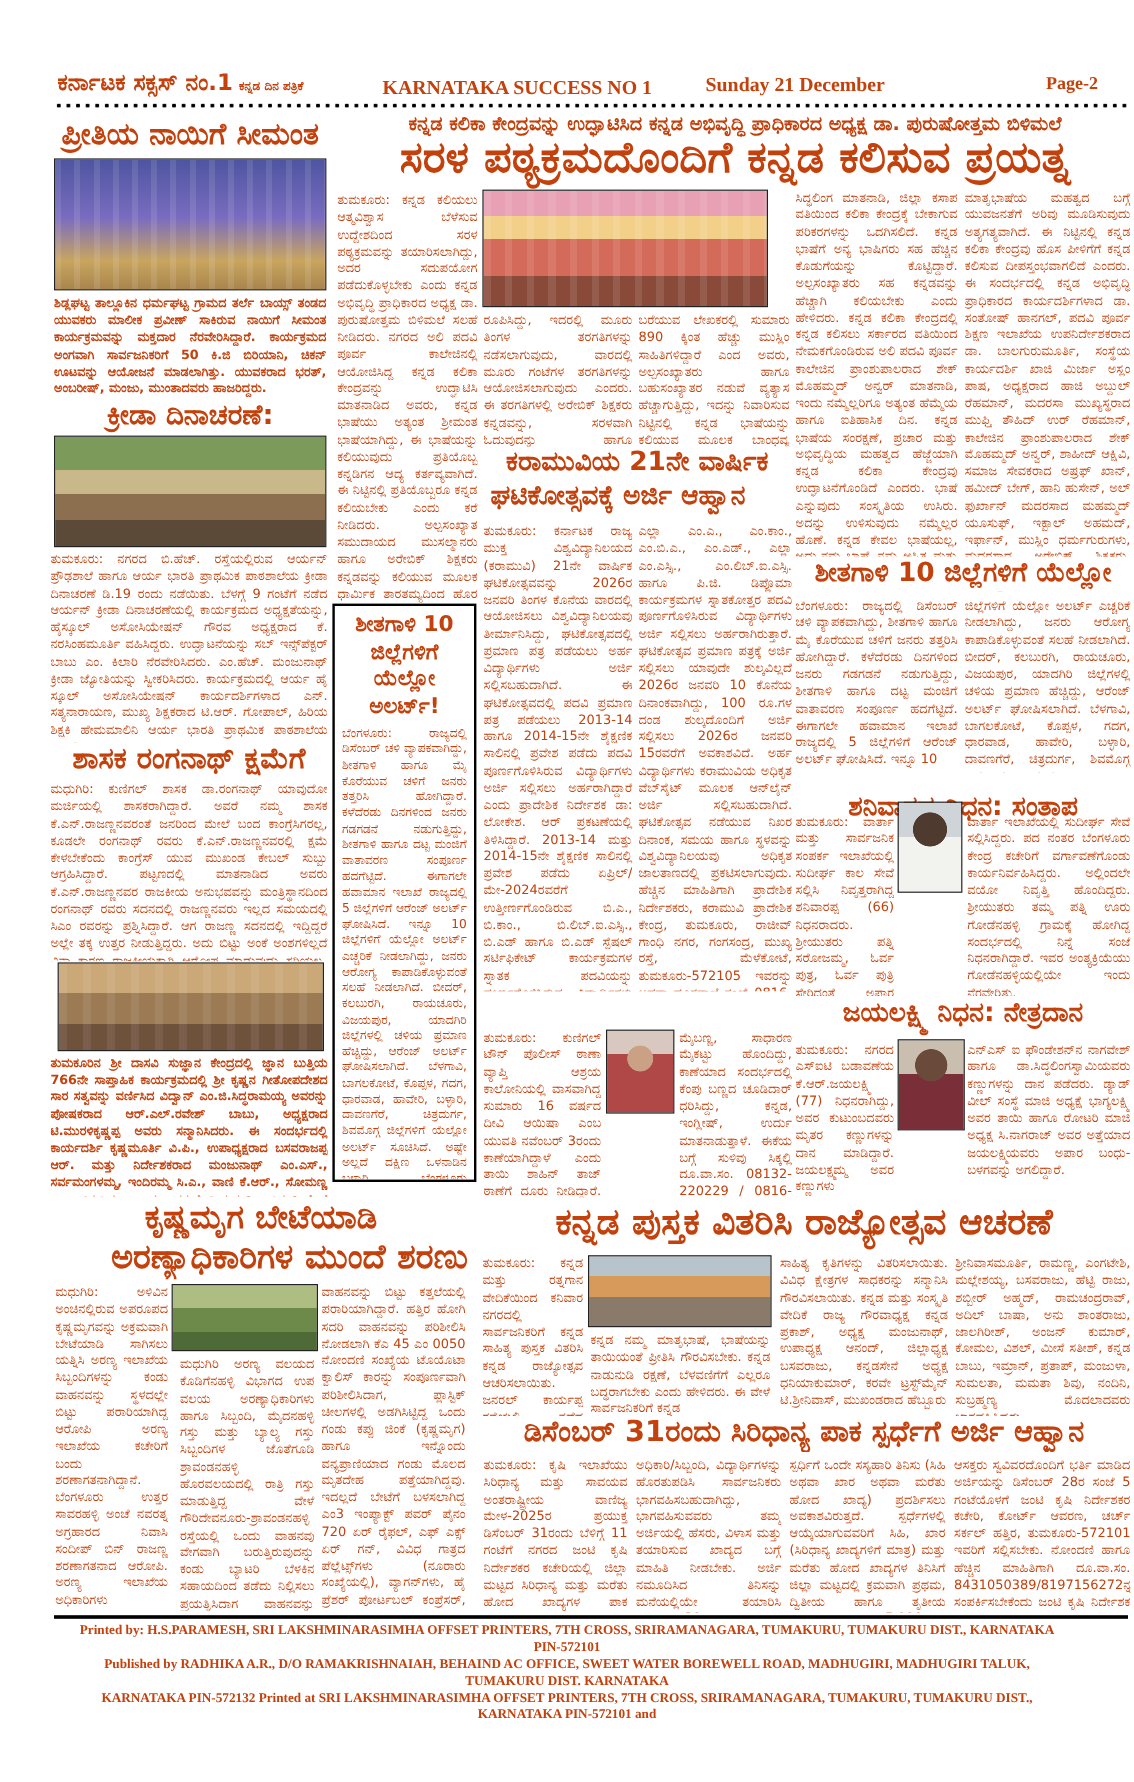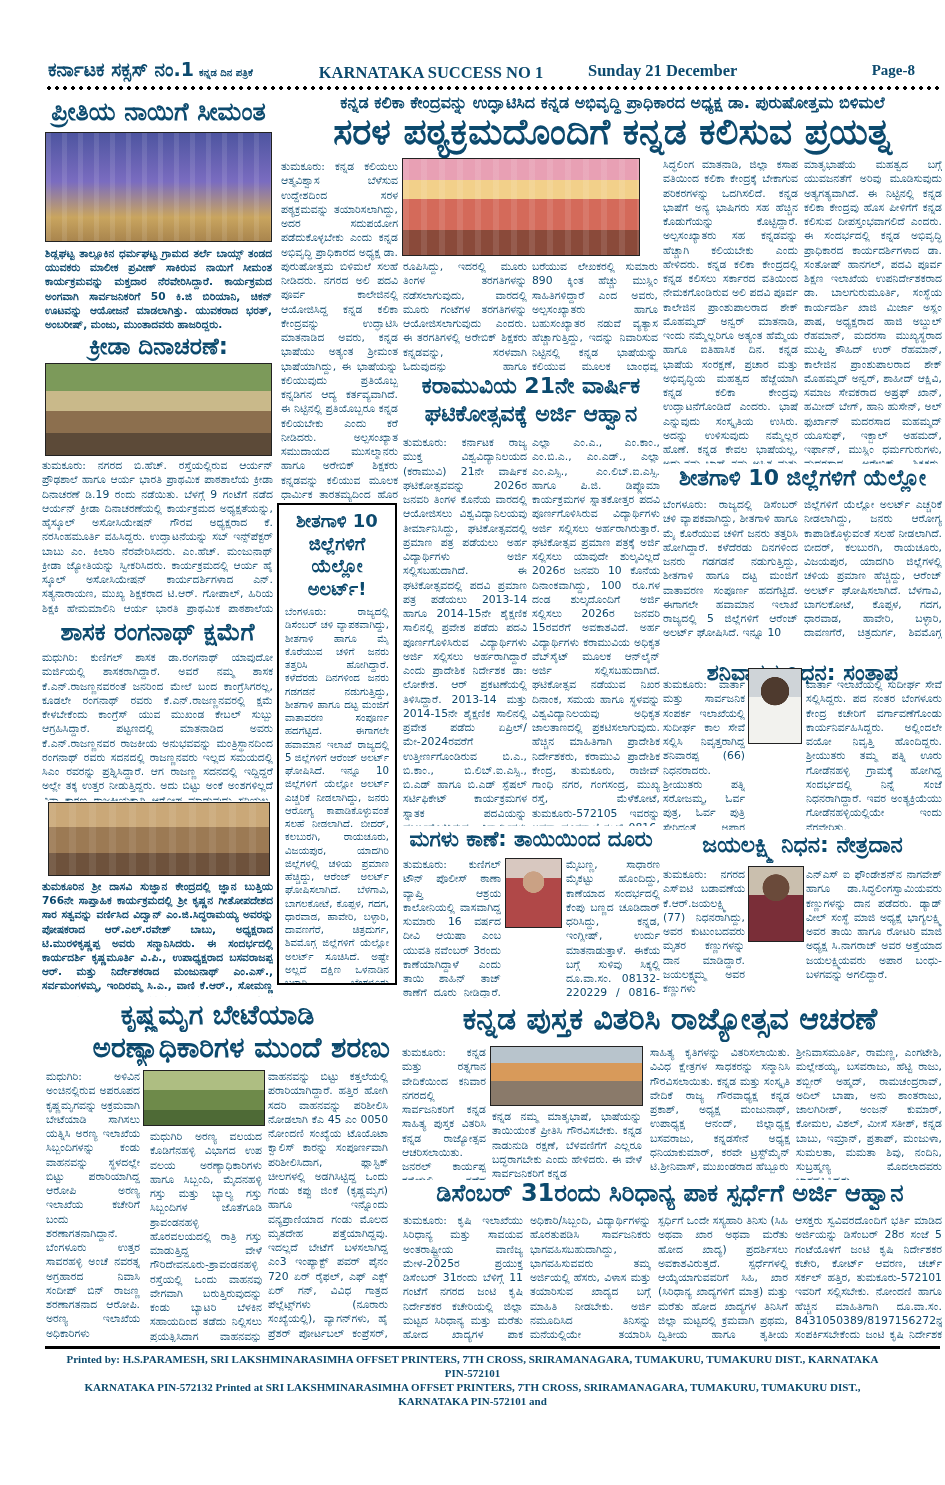--- a/index.html
+++ b/index.html
@@ -1,18 +1,18 @@
 <!DOCTYPE html>
 <html><head>
 <meta charset="utf-8">
 <title>Karnataka Success No 1 Kannada Daily - Page 2</title>
 <style>
   html,body{margin:0;padding:0;background:#e8e8e8;}
   .sheet{position:relative;width:945px;height:1485px;background:#ffffff;margin:0 auto;
-         font-family:"DejaVu Sans","Liberation Sans",sans-serif;color:#0c4a6e;overflow:hidden;}
+         font-family:"DejaVu Sans","Liberation Sans",sans-serif;color:#c2410c;overflow:hidden;}
   .abs{position:absolute;box-sizing:border-box;overflow:hidden;}
   .serif{font-family:"Liberation Serif","DejaVu Serif",serif;}
   .bt{font-size:10.8px;line-height:1.32;text-align:justify;}
   .btsm{font-size:10.2px;line-height:1.3;text-align:justify;}
   .cap{font-size:10.6px;line-height:1.34;text-align:justify;font-weight:bold;}
   .hkn{font-weight:bold;text-align:center;line-height:1.12;}
   .dotline{background-image:radial-gradient(circle,#000 1.6px,transparent 1.8px);
            background-size:8px 6px;background-repeat:repeat-x;background-position:left center;}
   .photo{border:1px solid #222;}
   .ph-dog{background:repeating-linear-gradient(90deg,rgba(255,255,255,.10) 0 5px,rgba(0,0,0,0) 5px 16px),
@@ -37,21 +37,21 @@
 <body>
 
 <div class="sheet">
 
   <div class="abs" style="left:48px;top:58px;width:250px;height:26px;">
     <span style="font-weight:bold;font-size:19px;">ಕರ್ನಾಟಕ ಸಕ್ಸಸ್ ನಂ.1</span>
     <span style="font-size:10px;font-weight:bold;">ಕನ್ನಡ ದಿನ ಪತ್ರಿಕೆ</span>
   </div>
   <div class="abs serif" style="left:286px;top:63px;width:290px;height:22px;font-weight:bold;font-size:16.5px;text-align:center;">KARNATAKA SUCCESS NO 1 Kannada Daily</div>
   <div class="abs serif" style="left:588px;top:61px;width:185px;height:22px;font-weight:bold;font-size:16.5px;">Sunday 21 December 2025</div>
-  <div class="abs serif" style="left:845px;top:62px;width:70px;height:22px;font-weight:bold;font-size:15px;text-align:right;">Page-8</div>
+  <div class="abs serif" style="left:845px;top:62px;width:70px;height:22px;font-weight:bold;font-size:15px;text-align:right;">Page-2</div>
   <div class="abs dotline" style="left:45px;top:84px;width:895px;height:7px;"></div>
 
   <div class="abs hkn" style="left:285px;top:94px;width:655px;height:20px;font-size:16px;">ಕನ್ನಡ ಕಲಿಕಾ ಕೇಂದ್ರವನ್ನು ಉದ್ಘಾಟಿಸಿದ ಕನ್ನಡ ಅಭಿವೃದ್ಧಿ ಪ್ರಾಧಿಕಾರದ ಅಧ್ಯಕ್ಷ ಡಾ. ಪುರುಷೋತ್ತಮ ಬಿಳಿಮಲೆ</div>
   <div class="abs hkn" style="left:285px;top:112px;width:655px;height:48px;font-size:36px;">ಸರಳ ಪಠ್ಯಕ್ರಮದೊಂದಿಗೆ ಕನ್ನಡ ಕಲಿಸುವ ಪ್ರಯತ್ನ</div>
 
   <div class="abs photo ph-main" style="left:402px;top:158px;width:238px;height:98px;"></div>
   <div class="abs bt" style="left:281px;top:160px;width:117px;height:342px;">ತುಮಕೂರು: ಕನ್ನಡ ಕಲಿಯಲು ಆತ್ಮವಿಶ್ವಾಸ ಬೆಳೆಸುವ ಉದ್ದೇಶದಿಂದ ಸರಳ ಪಠ್ಯಕ್ರಮವನ್ನು ತಯಾರಿಸಲಾಗಿದ್ದು, ಅದರ ಸದುಪಯೋಗ ಪಡೆದುಕೊಳ್ಳಬೇಕು ಎಂದು ಕನ್ನಡ ಅಭಿವೃದ್ಧಿ ಪ್ರಾಧಿಕಾರದ ಅಧ್ಯಕ್ಷ ಡಾ. ಪುರುಷೋತ್ತಮ ಬಿಳಿಮಲೆ ಸಲಹೆ ನೀಡಿದರು. ನಗರದ ಅಲಿ ಪದವಿ ಪೂರ್ವ ಕಾಲೇಜಿನಲ್ಲಿ ಆಯೋಜಿಸಿದ್ದ ಕನ್ನಡ ಕಲಿಕಾ ಕೇಂದ್ರವನ್ನು ಉದ್ಘಾಟಿಸಿ ಮಾತನಾಡಿದ ಅವರು, ಕನ್ನಡ ಭಾಷೆಯು ಅತ್ಯಂತ ಶ್ರೀಮಂತ ಭಾಷೆಯಾಗಿದ್ದು, ಈ ಭಾಷೆಯನ್ನು ಕಲಿಯುವುದು ಪ್ರತಿಯೊಬ್ಬ ಕನ್ನಡಿಗನ ಆದ್ಯ ಕರ್ತವ್ಯವಾಗಿದೆ. ಈ ನಿಟ್ಟಿನಲ್ಲಿ ಪ್ರತಿಯೊಬ್ಬರೂ ಕನ್ನಡ ಕಲಿಯಬೇಕು ಎಂದು ಕರೆ ನೀಡಿದರು. ಅಲ್ಪಸಂಖ್ಯಾತ ಸಮುದಾಯದ ಮುಸಲ್ಮಾನರು ಹಾಗೂ ಅರೇಬಿಕ್ ಶಿಕ್ಷಕರು ಕನ್ನಡವನ್ನು ಕಲಿಯುವ ಮೂಲಕ ಧಾರ್ಮಿಕ ತಾರತಮ್ಯದಿಂದ ಹೊರ ಬರಬಹುದು. ಆದ್ದರಿಂದ ಕನ್ನಡ ಕಲಿಯುವಲಿಕ್ಕೆ ಪ್ರಾಥಮಿಕ ಪ್ರಾಶಸ್ತ್ಯ ನೀಡಬೇಕು. ಈ ನಿಟ್ಟಿನಲ್ಲಿ ಕನ್ನಡ ಅಭಿವೃದ್ಧಿ ಪ್ರಾಧಿಕಾರವು ಕನ್ನಡೇತರರು ಹಾಗೂ ಕನ್ನಡ ಬಾರದೇ ಇರುವವರಿಗೆ ಕನ್ನಡ ಕಲಿಸುವ ನಿಟ್ಟಿನಲ್ಲಿ ಹಲವಾರು ಯೋಜನೆಗಳನ್ನು</div>
   <div class="abs bt" style="left:403px;top:260px;width:124px;height:112px;">ರೂಪಿಸಿದ್ದು, ಇದರಲ್ಲಿ ಮೂರು ತಿಂಗಳ ತರಗತಿಗಳನ್ನು ನಡೆಸಲಾಗುವುದು, ವಾರದಲ್ಲಿ ಮೂರು ಗಂಟೆಗಳ ತರಗತಿಗಳನ್ನು ಆಯೋಜಿಸಲಾಗುವುದು ಎಂದರು. ಈ ತರಗತಿಗಳಲ್ಲಿ ಅರೇಬಿಕ್ ಶಿಕ್ಷಕರು ಕನ್ನಡವನ್ನು, ಸರಳವಾಗಿ ಓದುವುದನ್ನು ಹಾಗೂ ಬರೆಯುವುದನ್ನು ಕಲಿಯಬಹುದು. ಕನ್ನಡ ಸಾಹಿತ್ಯ</div>
   <div class="abs bt" style="left:532px;top:260px;width:126px;height:112px;">ಬರೆಯುವ ಲೇಖಕರಲ್ಲಿ ಸುಮಾರು 890 ಕ್ಕಿಂತ ಹೆಚ್ಚು ಮುಸ್ಲಿಂ ಸಾಹಿತಿಗಳಿದ್ದಾರೆ ಎಂದ ಅವರು, ಅಲ್ಪಸಂಖ್ಯಾತರು ಹಾಗೂ ಬಹುಸಂಖ್ಯಾತರ ನಡುವೆ ವ್ಯತ್ಯಾಸ ಹೆಚ್ಚಾಗುತ್ತಿದ್ದು, ಇದನ್ನು ನಿವಾರಿಸುವ ನಿಟ್ಟಿನಲ್ಲಿ ಕನ್ನಡ ಭಾಷೆಯನ್ನು ಕಲಿಯುವ ಮೂಲಕ ಬಾಂಧವ್ಯ ವೃದ್ಧಿಸಿಕೊಳ್ಳಬಹುದು ಎಂದರು. ಜಿಲ್ಲಾ ಕಸಾಪ ಅಧ್ಯಕ್ಷ ಕೆ.ಎಸ್.</div>
   <div class="abs bt" style="left:663px;top:158px;width:135px;height:306px;">ಸಿದ್ಧಲಿಂಗ ಮಾತನಾಡಿ, ಜಿಲ್ಲಾ ಕಸಾಪ ವತಿಯಿಂದ ಕಲಿಕಾ ಕೇಂದ್ರಕ್ಕೆ ಬೇಕಾಗುವ ಪರಿಕರಗಳನ್ನು ಒದಗಿಸಲಿದೆ. ಕನ್ನಡ ಭಾಷೆಗೆ ಅನ್ಯ ಭಾಷಿಗರು ಸಹ ಹೆಚ್ಚಿನ ಕೊಡುಗೆಯನ್ನು ಕೊಟ್ಟಿದ್ದಾರೆ. ಅಲ್ಪಸಂಖ್ಯಾತರು ಸಹ ಕನ್ನಡವನ್ನು ಹೆಚ್ಚಾಗಿ ಕಲಿಯಬೇಕು ಎಂದು ಹೇಳಿದರು. ಕನ್ನಡ ಕಲಿಕಾ ಕೇಂದ್ರದಲ್ಲಿ ಕನ್ನಡ ಕಲಿಸಲು ಸರ್ಕಾರದ ವತಿಯಿಂದ ನೇಮಕಗೊಂಡಿರುವ ಅಲಿ ಪದವಿ ಪೂರ್ವ ಕಾಲೇಜಿನ ಪ್ರಾಂಶುಪಾಲರಾದ ಶೇಕ್ ಮೊಹಮ್ಮದ್ ಅನ್ವರ್ ಮಾತನಾಡಿ, ಇಂದು ನಮ್ಮೆಲ್ಲರಿಗೂ ಅತ್ಯಂತ ಹೆಮ್ಮೆಯ ಹಾಗೂ ಐತಿಹಾಸಿಕ ದಿನ. ಕನ್ನಡ ಭಾಷೆಯ ಸಂರಕ್ಷಣೆ, ಪ್ರಚಾರ ಮತ್ತು ಅಭಿವೃದ್ಧಿಯ ಮಹತ್ವದ ಹೆಜ್ಜೆಯಾಗಿ ಕನ್ನಡ ಕಲಿಕಾ ಕೇಂದ್ರವು ಉದ್ಘಾಟನೆಗೊಂಡಿದೆ ಎಂದರು. ಭಾಷೆ ಎನ್ನುವುದು ಸಂಸ್ಕೃತಿಯ ಉಸಿರು. ಅದನ್ನು ಉಳಿಸುವುದು ನಮ್ಮೆಲ್ಲರ ಹೊಣೆ. ಕನ್ನಡ ಕೇವಲ ಭಾಷೆಯಲ್ಲ, ಅದು ನಮ್ಮ ಭಾಷೆ, ನಮ್ಮ ಅಸ್ತಿತ್ವ ಮತ್ತು ನಮ್ಮ ಸಂಸ್ಕೃತಿಯ ಪ್ರತೀಕ. ಇಂದಿನ ತಂತ್ರಜ್ಞಾನ ಯುಗದಲ್ಲಿ</div>
@@ -69,25 +69,24 @@
   <div class="abs bt" style="left:42px;top:651px;width:231px;height:150px;">ಮಧುಗಿರಿ: ಕುಣಿಗಲ್ ಶಾಸಕ ಡಾ.ರಂಗನಾಥ್ ಯಾವುದೋ ಮರ್ಜಿಯಲ್ಲಿ ಶಾಸಕರಾಗಿದ್ದಾರೆ. ಅವರೆ ನಮ್ಮ ಶಾಸಕ ಕೆ.ಎನ್.ರಾಜಣ್ಣನವರಂತೆ ಜನರಿಂದ ಮೇಲೆ ಬಂದ ಕಾಂಗ್ರೆಸಿಗರಲ್ಲ, ಕೂಡಲೇ ರಂಗನಾಥ್ ರವರು ಕೆ.ಎನ್.ರಾಜಣ್ಣನವರಲ್ಲಿ ಕ್ಷಮೆ ಕೇಳಬೇಕೆಂದು ಕಾಂಗ್ರೆಸ್ ಯುವ ಮುಖಂಡ ಕೇಬಲ್ ಸುಬ್ಬು ಆಗ್ರಹಿಸಿದ್ದಾರೆ. ಪಟ್ಟಣದಲ್ಲಿ ಮಾತನಾಡಿದ ಅವರು ಕೆ.ಎನ್.ರಾಜಣ್ಣನವರ ರಾಜಕೀಯ ಅನುಭವವನ್ನು ಮಂತ್ರಿಸ್ಥಾನದಿಂದ ರಂಗನಾಥ್ ರವರು ಸದನದಲ್ಲಿ ರಾಜಣ್ಣನವರು ಇಲ್ಲದ ಸಮಯದಲ್ಲಿ ಸಿಎಂ ರವರನ್ನು ಪ್ರಶ್ನಿಸಿದ್ದಾರೆ. ಆಗ ರಾಜಣ್ಣ ಸದನದಲ್ಲಿ ಇದ್ದಿದ್ದರೆ ಅಲ್ಲೇ ತಕ್ಕ ಉತ್ತರ ನೀಡುತ್ತಿದ್ದರು. ಅದು ಬಿಟ್ಟು ಅಂಕೆ ಅಂಶಗಳಿಲ್ಲದೆ ವಿನಾ ಕಾರಣ ರಾಜಕೀಯಕ್ಕಾಗಿ ಆರೋಪ ಮಾಡುವುದು ಸರಿಯಲ್ಲ. ಕೆ.ಎನ್.ರಾಜಣ್ಣನವರಿಗೆ ಇಡೀ ಜಿಲ್ಲೆಯಲ್ಲಿ ಒಂದು ಶಕ್ತಿಯಿದೆ. ರಂಗನಾಥ್ ರವರು ಕೂಡಲೇ ರಾಜಣ್ಣನವರ ಕ್ಷಮೆ ಕೋರಬೇಕೆಂದು ಆಗ್ರಹಿಸಿದರು.</div>
   <div class="abs photo ph-group" style="left:48px;top:802px;width:222px;height:74px;"></div>
   <div class="abs cap" style="left:42px;top:879px;width:231px;height:118px;">ತುಮಕೂರಿನ ಶ್ರೀ ದಾಸವಿ ಸುಜ್ಞಾನ ಕೇಂದ್ರದಲ್ಲಿ ಜ್ಞಾನ ಬುತ್ತಿಯ 766ನೇ ಸಾಪ್ತಾಹಿಕ ಕಾರ್ಯಕ್ರಮದಲ್ಲಿ ಶ್ರೀ ಕೃಷ್ಣನ ಗೀತೋಪದೇಶದ ಸಾರ ಸತ್ವವನ್ನು ವರ್ಣಿಸಿದ ವಿದ್ವಾನ್ ಎಂ.ಜಿ.ಸಿದ್ಧರಾಮಯ್ಯ ಅವರನ್ನು ಪೋಷಕರಾದ ಆರ್.ಎಲ್.ರವೇಶ್ ಬಾಬು, ಅಧ್ಯಕ್ಷರಾದ ಟಿ.ಮುರಳಿಕೃಷ್ಣಪ್ಪ ಅವರು ಸನ್ಮಾನಿಸಿದರು. ಈ ಸಂದರ್ಭದಲ್ಲಿ ಕಾರ್ಯದರ್ಶಿ ಕೃಷ್ಣಮೂರ್ತಿ ವಿ.ಪಿ., ಉಪಾಧ್ಯಕ್ಷರಾದ ಬಸವರಾಜಪ್ಪ ಆರ್. ಮತ್ತು ನಿರ್ದೇಶಕರಾದ ಮಂಜುನಾಥ್ ಎಂ.ಎಸ್., ಸರ್ವಮಂಗಳಮ್ಮ, ಇಂದಿರಮ್ಮ ಸಿ.ಎ., ವಾಣಿ ಕೆ.ಆರ್., ಸೋಮಣ್ಣ ಎಂ., ಚಿನ್ನವೀರ ಎಂ., ಗಂಗಾಧರ ಕೊಡ್ಲಿಯವರ್, ಅಭಿನವ್ ಹೊಳೆ ಸುರೇಶ್ ಅವರುಗಳು ಉಪಸ್ಥಿತರಿದ್ದರು.</div>
 
   <div class="abs box" style="left:277px;top:503px;width:120px;height:482px;padding:5px 6px;">
     <div class="hkn" style="font-size:18px;line-height:1.25;margin-bottom:5px;">ಶೀತಗಾಳಿ 10 ಜಿಲ್ಲೆಗಳಿಗೆ ಯೆಲ್ಲೋ ಅಲರ್ಟ್!</div>
     <div class="btsm">ಬೆಂಗಳೂರು: ರಾಜ್ಯದಲ್ಲಿ ಡಿಸೆಂಬರ್ ಚಳಿ ವ್ಯಾಪಕವಾಗಿದ್ದು, ಶೀತಗಾಳಿ ಹಾಗೂ ಮೈ ಕೊರೆಯುವ ಚಳಿಗೆ ಜನರು ತತ್ತರಿಸಿ ಹೋಗಿದ್ದಾರೆ. ಕಳೆದೆರಡು ದಿನಗಳಿಂದ ಜನರು ಗಡಗಡನೆ ನಡುಗುತ್ತಿದ್ದು, ಶೀತಗಾಳಿ ಹಾಗೂ ದಟ್ಟ ಮಂಜಿಗೆ ವಾತಾವರಣ ಸಂಪೂರ್ಣ ಹದಗೆಟ್ಟಿದೆ. ಈಗಾಗಲೇ ಹವಾಮಾನ ಇಲಾಖೆ ರಾಜ್ಯದಲ್ಲಿ 5 ಜಿಲ್ಲೆಗಳಿಗೆ ಆರೆಂಜ್ ಅಲರ್ಟ್ ಘೋಷಿಸಿದೆ. ಇನ್ನೂ 10 ಜಿಲ್ಲೆಗಳಿಗೆ ಯೆಲ್ಲೋ ಅಲರ್ಟ್ ಎಚ್ಚರಿಕೆ ನೀಡಲಾಗಿದ್ದು, ಜನರು ಆರೋಗ್ಯ ಕಾಪಾಡಿಕೊಳ್ಳುವಂತೆ ಸಲಹೆ ನೀಡಲಾಗಿದೆ. ಬೀದರ್, ಕಲಬುರಗಿ, ರಾಯಚೂರು, ವಿಜಯಪುರ, ಯಾದಗಿರಿ ಜಿಲ್ಲೆಗಳಲ್ಲಿ ಚಳಿಯ ಪ್ರಮಾಣ ಹೆಚ್ಚಿದ್ದು, ಆರೆಂಜ್ ಅಲರ್ಟ್ ಘೋಷಿಸಲಾಗಿದೆ. ಬೆಳಗಾವಿ, ಬಾಗಲಕೋಟೆ, ಕೊಪ್ಪಳ, ಗದಗ, ಧಾರವಾಡ, ಹಾವೇರಿ, ಬಳ್ಳಾರಿ, ದಾವಣಗೆರೆ, ಚಿತ್ರದುರ್ಗ, ಶಿವಮೊಗ್ಗ ಜಿಲ್ಲೆಗಳಿಗೆ ಯೆಲ್ಲೋ ಅಲರ್ಟ್ ಸೂಚಿಸಿದೆ. ಅಷ್ಟೇ ಅಲ್ಲದೆ ದಕ್ಷಿಣ ಒಳನಾಡಿನ ಬಳ್ಳಾರಿ, ಬೆಂಗಳೂರು ಗ್ರಾಮಾಂತರ, ಬೆಂಗಳೂರು ನಗರ, ಚಿಕ್ಕಬಳ್ಳಾಪುರ, ಚಿತ್ರದುರ್ಗ, ದಾವಣಗೆರೆ, ಕೋಲಾರ, ಮಂಡ್ಯ, ರಾಮನಗರ, ಚಿಕ್ಕಮಗಳೂರು, ಶಿವಮೊಗ್ಗ, ಹಾಸನ, ಕೊಡಗು, ಚಾಮರಾಜನಗರ, ಮೈಸೂರು, ತುಮಕೂರು ಮತ್ತು ವಿಜಯನಗರ ಜಿಲ್ಲೆಗಳಲ್ಲಿಯೂ ಒಣ ಹವೆಯ ವಾತಾವರಣ ಇರಲಿದೆ.</div>
   </div>
 
   <div class="abs hkn" style="left:402px;top:374px;width:258px;height:29px;font-size:22px;">ಕರಾಮುವಿಯ 21ನೇ ವಾರ್ಷಿಕ</div>
-  <div class="abs hkn" style="left:402px;top:402px;width:258px;height:29px;font-size:22px;">ಘಟಿಕೋತ್ಸವಕ್ಕೆ ಅರ್ಜಿ ಆಹ್ವಾನ</div>
+  <div class="abs hkn" style="left:386px;top:402px;width:258px;height:29px;font-size:22px;">ಘಟಿಕೋತ್ಸವಕ್ಕೆ ಅರ್ಜಿ ಆಹ್ವಾನ</div>
   <div class="abs bt" style="left:403px;top:436px;width:124px;height:390px;">ತುಮಕೂರು: ಕರ್ನಾಟಕ ರಾಜ್ಯ ಮುಕ್ತ ವಿಶ್ವವಿದ್ಯಾನಿಲಯದ (ಕರಾಮುವಿ) 21ನೇ ವಾರ್ಷಿಕ ಘಟಿಕೋತ್ಸವವನ್ನು 2026ರ ಜನವರಿ ತಿಂಗಳ ಕೊನೆಯ ವಾರದಲ್ಲಿ ಆಯೋಜಿಸಲು ವಿಶ್ವವಿದ್ಯಾನಿಲಯವು ತೀರ್ಮಾನಿಸಿದ್ದು, ಘಟಿಕೋತ್ಸವದಲ್ಲಿ ಪ್ರಮಾಣ ಪತ್ರ ಪಡೆಯಲು ಅರ್ಹ ವಿದ್ಯಾರ್ಥಿಗಳು ಅರ್ಜಿ ಸಲ್ಲಿಸಬಹುದಾಗಿದೆ. ಈ ಘಟಿಕೋತ್ಸವದಲ್ಲಿ ಪದವಿ ಪ್ರಮಾಣ ಪತ್ರ ಪಡೆಯಲು 2013-14 ಹಾಗೂ 2014-15ನೇ ಶೈಕ್ಷಣಿಕ ಸಾಲಿನಲ್ಲಿ ಪ್ರವೇಶ ಪಡೆದು ಪದವಿ ಪೂರ್ಣಗೊಳಿಸಿರುವ ವಿದ್ಯಾರ್ಥಿಗಳು ಅರ್ಜಿ ಸಲ್ಲಿಸಲು ಅರ್ಹರಾಗಿದ್ದಾರೆ ಎಂದು ಪ್ರಾದೇಶಿಕ ನಿರ್ದೇಶಕ ಡಾ: ಲೋಕೇಶ. ಆರ್ ಪ್ರಕಟಣೆಯಲ್ಲಿ ತಿಳಿಸಿದ್ದಾರೆ. 2013-14 ಮತ್ತು 2014-15ನೇ ಶೈಕ್ಷಣಿಕ ಸಾಲಿನಲ್ಲಿ ಪ್ರವೇಶ ಪಡೆದು ಏಪ್ರಿಲ್/ಮೇ-2024ರವರೆಗೆ ಉತ್ತೀರ್ಣಗೊಂಡಿರುವ ಬಿ.ಎ., ಬಿ.ಕಾಂ., ಬಿ.ಲಿಬ್.ಐ.ಎಸ್ಸಿ., ಬಿ.ಎಡ್ ಹಾಗೂ ಬಿ.ಎಡ್ ಸ್ಪೆಷಲ್ ಸರ್ಟಿಫಿಕೇಟ್ ಕಾರ್ಯಕ್ರಮಗಳ ಸ್ನಾತಕ ಪದವಿಯನ್ನು ಪೂರ್ಣಗೊಳಿಸಿರುವ ವಿದ್ಯಾರ್ಥಿಗಳು ಪದವಿ ಪ್ರಮಾಣ ಪತ್ರಕ್ಕೆ ಅರ್ಜಿ ಸಲ್ಲಿಸಬಹುದು. ಅದೇ ರೀತಿ, 2013-14 ಮತ್ತು 2014-15ನೇ ಶೈಕ್ಷಣಿಕ ಸಾಲಿನಲ್ಲಿ ಪ್ರವೇಶ ಪಡೆದು ಏಪ್ರಿಲ್/ಮೇ-2024ರವರೆಗೆ ಉತ್ತೀರ್ಣಗೊಂಡಿರುವ</div>
   <div class="abs bt" style="left:532px;top:436px;width:128px;height:390px;">ಎಲ್ಲಾ ಎಂ.ಎ., ಎಂ.ಕಾಂ., ಎಂ.ಬಿ.ಎ., ಎಂ.ಎಡ್., ಎಲ್ಲಾ ಎಂ.ಎಸ್ಸಿ., ಎಂ.ಲಿಬ್.ಐ.ಎಸ್ಸಿ. ಹಾಗೂ ಪಿ.ಜಿ. ಡಿಪ್ಲೊಮಾ ಕಾರ್ಯಕ್ರಮಗಳ ಸ್ನಾತಕೋತ್ತರ ಪದವಿ ಪೂರ್ಣಗೊಳಿಸಿರುವ ವಿದ್ಯಾರ್ಥಿಗಳು ಅರ್ಜಿ ಸಲ್ಲಿಸಲು ಅರ್ಹರಾಗಿರುತ್ತಾರೆ. ಘಟಿಕೋತ್ಸವ ಪ್ರಮಾಣ ಪತ್ರಕ್ಕೆ ಅರ್ಜಿ ಸಲ್ಲಿಸಲು ಯಾವುದೇ ಶುಲ್ಕವಿಲ್ಲದೆ 2026ರ ಜನವರಿ 10 ಕೊನೆಯ ದಿನಾಂಕವಾಗಿದ್ದು, 100 ರೂ.ಗಳ ದಂಡ ಶುಲ್ಕದೊಂದಿಗೆ ಅರ್ಜಿ ಸಲ್ಲಿಸಲು 2026ರ ಜನವರಿ 15ರವರೆಗೆ ಅವಕಾಶವಿದೆ. ಅರ್ಹ ವಿದ್ಯಾರ್ಥಿಗಳು ಕರಾಮುವಿಯ ಅಧಿಕೃತ ವೆಬ್‌ಸೈಟ್ ಮೂಲಕ ಆನ್‌ಲೈನ್ ಅರ್ಜಿ ಸಲ್ಲಿಸಬಹುದಾಗಿದೆ. ಘಟಿಕೋತ್ಸವ ನಡೆಯುವ ನಿಖರ ದಿನಾಂಕ, ಸಮಯ ಹಾಗೂ ಸ್ಥಳವನ್ನು ವಿಶ್ವವಿದ್ಯಾನಿಲಯವು ಅಧಿಕೃತ ಜಾಲತಾಣದಲ್ಲಿ ಪ್ರಕಟಿಸಲಾಗುವುದು. ಹೆಚ್ಚಿನ ಮಾಹಿತಿಗಾಗಿ ಪ್ರಾದೇಶಿಕ ನಿರ್ದೇಶಕರು, ಕರಾಮುವಿ ಪ್ರಾದೇಶಿಕ ಕೇಂದ್ರ, ತುಮಕೂರು, ರಾಜೀವ್ ಗಾಂಧಿ ನಗರ, ಗಂಗಸಂದ್ರ, ಮುಖ್ಯ ರಸ್ತೆ, ಮೆಳೆಕೋಟೆ, ತುಮಕೂರು-572105 ಇವರನ್ನು ಅಥವಾ ದೂರವಾಣಿ ಸಂಖ್ಯೆ 0816-2955580, 9844506629, 9886112434, 7349474339ನ್ನು ಸಂಪರ್ಕಿಸಬಹುದು ಎಂದು ಅವರು ತಿಳಿಸಿದ್ದಾರೆ.</div>
 
-  <div class="abs hkn" style="left:402px;top:828px;width:258px;height:26px;font-size:21px;">ಮಗಳು ಕಾಣೆ: ತಾಯಿಯಿಂದ ದೂರು</div>
   <div class="abs photo ph-girl" style="left:505px;top:858px;width:57px;height:70px;"></div>
   <div class="abs bt" style="left:403px;top:858px;width:98px;height:140px;">ತುಮಕೂರು: ಕುಣಿಗಲ್ ಟೌನ್ ಪೊಲೀಸ್ ಠಾಣಾ ವ್ಯಾಪ್ತಿ ಆಶ್ರಯ ಕಾಲೋನಿಯಲ್ಲಿ ವಾಸವಾಗಿದ್ದ ಸುಮಾರು 16 ವರ್ಷದ ದೀವಿ ಆಯಿಷಾ ಎಂಬ ಯುವತಿ ನವೆಂಬರ್ 3ರಂದು ಕಾಣೆಯಾಗಿದ್ದಾಳೆ ಎಂದು ತಾಯಿ ಶಾಹಿನ್ ತಾಜ್ ಠಾಣೆಗೆ ದೂರು ನೀಡಿದ್ದಾರೆ. ಕಾಣೆಯಾದ ಯುವತಿಯು 5 ಅಡಿ ಎತ್ತರ, ಕೋಲು ಮುಖ, ಎಣ್ಣೆಗೆಂಪು</div>
   <div class="abs bt" style="left:566px;top:858px;width:94px;height:140px;">ಮೈಬಣ್ಣ, ಸಾಧಾರಣ ಮೈಕಟ್ಟು ಹೊಂದಿದ್ದು, ಕಾಣೆಯಾದ ಸಂದರ್ಭದಲ್ಲಿ ಕೆಂಪು ಬಣ್ಣದ ಚೂಡಿದಾರ್ ಧರಿಸಿದ್ದು, ಕನ್ನಡ, ಇಂಗ್ಲೀಷ್, ಉರ್ದು ಮಾತನಾಡುತ್ತಾಳೆ. ಈಕೆಯ ಬಗ್ಗೆ ಸುಳಿವು ಸಿಕ್ಕಲ್ಲಿ ದೂ.ವಾ.ಸಂ. 08132-220229 / 0816-2272451ಯನ್ನು ಸಂಪರ್ಕಿಸಬೇಕೆಂದು ಪೊಲೀಸ್ ಇನ್ಸ್‌ಪೆಕ್ಟರ್ ಮನವಿ ಮಾಡಿದ್ದಾರೆ.</div>
 
   <div class="abs hkn" style="left:663px;top:466px;width:279px;height:27px;font-size:22px;">ಶೀತಗಾಳಿ 10 ಜಿಲ್ಲೆಗಳಿಗೆ ಯೆಲ್ಲೋ ಅಲರ್ಟ್!</div>
   <div class="abs bt" style="left:663px;top:498px;width:135px;height:146px;">ಬೆಂಗಳೂರು: ರಾಜ್ಯದಲ್ಲಿ ಡಿಸೆಂಬರ್ ಚಳಿ ವ್ಯಾಪಕವಾಗಿದ್ದು, ಶೀತಗಾಳಿ ಹಾಗೂ ಮೈ ಕೊರೆಯುವ ಚಳಿಗೆ ಜನರು ತತ್ತರಿಸಿ ಹೋಗಿದ್ದಾರೆ. ಕಳೆದೆರಡು ದಿನಗಳಿಂದ ಜನರು ಗಡಗಡನೆ ನಡುಗುತ್ತಿದ್ದು, ಶೀತಗಾಳಿ ಹಾಗೂ ದಟ್ಟ ಮಂಜಿಗೆ ವಾತಾವರಣ ಸಂಪೂರ್ಣ ಹದಗೆಟ್ಟಿದೆ. ಈಗಾಗಲೇ ಹವಾಮಾನ ಇಲಾಖೆ ರಾಜ್ಯದಲ್ಲಿ 5 ಜಿಲ್ಲೆಗಳಿಗೆ ಆರೆಂಜ್ ಅಲರ್ಟ್ ಘೋಷಿಸಿದೆ. ಇನ್ನೂ 10</div>
   <div class="abs bt" style="left:804px;top:498px;width:138px;height:146px;">ಜಿಲ್ಲೆಗಳಿಗೆ ಯೆಲ್ಲೋ ಅಲರ್ಟ್ ಎಚ್ಚರಿಕೆ ನೀಡಲಾಗಿದ್ದು, ಜನರು ಆರೋಗ್ಯ ಕಾಪಾಡಿಕೊಳ್ಳುವಂತೆ ಸಲಹೆ ನೀಡಲಾಗಿದೆ. ಬೀದರ್, ಕಲಬುರಗಿ, ರಾಯಚೂರು, ವಿಜಯಪುರ, ಯಾದಗಿರಿ ಜಿಲ್ಲೆಗಳಲ್ಲಿ ಚಳಿಯ ಪ್ರಮಾಣ ಹೆಚ್ಚಿದ್ದು, ಆರೆಂಜ್ ಅಲರ್ಟ್ ಘೋಷಿಸಲಾಗಿದೆ. ಬೆಳಗಾವಿ, ಬಾಗಲಕೋಟೆ, ಕೊಪ್ಪಳ, ಗದಗ, ಧಾರವಾಡ, ಹಾವೇರಿ, ಬಳ್ಳಾರಿ, ದಾವಣಗೆರೆ, ಚಿತ್ರದುರ್ಗ, ಶಿವಮೊಗ್ಗ ಜಿಲ್ಲೆಗಳಿಗೆ ಯೆಲ್ಲೋ ಅಲರ್ಟ್ ಸೂಚಿಸಿದೆ.</div>
 
   <div class="abs hkn" style="left:663px;top:661px;width:279px;height:28px;font-size:22px;">ಶನಿವಾರಪ್ಪ ನಿಧನ: ಸಂತಾಪ</div>
   <div class="abs photo ph-man" style="left:748px;top:668px;width:54px;height:76px;"></div>
@@ -115,17 +114,18 @@
 
   <div class="abs hkn" style="left:400px;top:1180px;width:540px;height:30px;font-size:24px;">ಡಿಸೆಂಬರ್ 31ರಂದು ಸಿರಿಧಾನ್ಯ ಪಾಕ ಸ್ಪರ್ಧೆಗೆ ಅರ್ಜಿ ಆಹ್ವಾನ</div>
   <div class="abs bt" style="left:403px;top:1214px;width:120px;height:130px;">ತುಮಕೂರು: ಕೃಷಿ ಇಲಾಖೆಯು ಸಿರಿಧಾನ್ಯ ಮತ್ತು ಸಾವಯವ ಅಂತರಾಷ್ಟ್ರೀಯ ವಾಣಿಜ್ಯ ಮೇಳ-2025ರ ಪ್ರಯುಕ್ತ ಡಿಸೆಂಬರ್ 31ರಂದು ಬೆಳಿಗ್ಗೆ 11 ಗಂಟೆಗೆ ನಗರದ ಜಂಟಿ ಕೃಷಿ ನಿರ್ದೇಶಕರ ಕಚೇರಿಯಲ್ಲಿ ಜಿಲ್ಲಾ ಮಟ್ಟದ ಸಿರಿಧಾನ್ಯ ಮತ್ತು ಮರೆತು ಹೋದ ಖಾದ್ಯಗಳ ಪಾಕ ಸ್ಪರ್ಧೆಯನ್ನು ಏರ್ಪಡಿಸಿದ್ದು, ಸ್ಪರ್ಧೆಯಲ್ಲಿ ಭಾಗವಹಿಸಲಿಚ್ಛಿಸುವವರಿಂದ ಅರ್ಜಿ ಆಹ್ವಾನಿಸಿದೆ. ಈ ಸ್ಪರ್ಧೆಯಲ್ಲಿ ಕೃಷಿ ಇಲಾಖೆ</div>
   <div class="abs bt" style="left:530px;top:1214px;width:121px;height:130px;">ಅಧಿಕಾರಿ/ಸಿಬ್ಬಂದಿ, ವಿದ್ಯಾರ್ಥಿಗಳನ್ನು ಹೊರತುಪಡಿಸಿ ಸಾರ್ವಜನಿಕರು ಭಾಗವಹಿಸಬಹುದಾಗಿದ್ದು, ಭಾಗವಹಿಸುವವರು ತಮ್ಮ ಅರ್ಜಿಯಲ್ಲಿ ಹೆಸರು, ವಿಳಾಸ ಮತ್ತು ತಯಾರಿಸುವ ಖಾದ್ಯದ ಬಗ್ಗೆ ಮಾಹಿತಿ ನೀಡಬೇಕು. ಅರ್ಜಿ ನಮೂದಿಸಿದ ತಿನಿಸನ್ನು ಮನೆಯಲ್ಲಿಯೇ ತಯಾರಿಸಿ ಡಿಸೆಂಬರ್ 31ರಂದು ಜಂಟಿ ಕೃಷಿ ನಿರ್ದೇಶಕರ ಕಚೇರಿಯಲ್ಲಿ ಬೆಳಿಗ್ಗೆ 11 ಗಂಟೆಗೆ ಪ್ರದರ್ಶಿಸಬೇಕು. ಸ್ಪರ್ಧೆಯಲ್ಲಿ ಭಾಗವಹಿಸುವ ಪ್ರತಿ</div>
   <div class="abs bt" style="left:658px;top:1214px;width:130px;height:130px;">ಸ್ಪರ್ಧಿಗೆ ಒಂದೇ ಸಸ್ಯಹಾರಿ ತಿನಿಸು (ಸಿಹಿ ಅಥವಾ ಖಾರ ಅಥವಾ ಮರೆತು ಹೋದ ಖಾದ್ಯ) ಪ್ರದರ್ಶಿಸಲು ಅವಕಾಶವಿರುತ್ತದೆ. ಸ್ಪರ್ಧೆಗಳಲ್ಲಿ ಆಯ್ಕೆಯಾಗುವವರಿಗೆ ಸಿಹಿ, ಖಾರ (ಸಿರಿಧಾನ್ಯ ಖಾದ್ಯಗಳಿಗೆ ಮಾತ್ರ) ಮತ್ತು ಮರೆತು ಹೋದ ಖಾದ್ಯಗಳ ತಿನಿಸಿಗೆ ಜಿಲ್ಲಾ ಮಟ್ಟದಲ್ಲಿ ಕ್ರಮವಾಗಿ ಪ್ರಥಮ, ದ್ವಿತೀಯ ಹಾಗೂ ತೃತೀಯ ಬಹುಮಾನವಾಗಿ ತಲಾ 5,000ರೂ., 3,000ರೂ. ಹಾಗೂ 2,000ರೂ.ಗಳನ್ನು ನೀಡಲಾಗುವುದು.</div>
   <div class="abs bt" style="left:795px;top:1214px;width:147px;height:130px;">ಆಸಕ್ತರು ಸ್ವವಿವರದೊಂದಿಗೆ ಭರ್ತಿ ಮಾಡಿದ ಅರ್ಜಿಯನ್ನು ಡಿಸೆಂಬರ್ 28ರ ಸಂಜೆ 5 ಗಂಟೆಯೊಳಗೆ ಜಂಟಿ ಕೃಷಿ ನಿರ್ದೇಶಕರ ಕಚೇರಿ, ಕೋರ್ಟ್ ಆವರಣ, ಚರ್ಚ್ ಸರ್ಕಲ್ ಹತ್ತಿರ, ತುಮಕೂರು-572101 ಇವರಿಗೆ ಸಲ್ಲಿಸಬೇಕು. ನೋಂದಣಿ ಹಾಗೂ ಹೆಚ್ಚಿನ ಮಾಹಿತಿಗಾಗಿ ದೂ.ವಾ.ಸಂ. 8431050389/8197156272ನ್ನು ಸಂಪರ್ಕಿಸಬೇಕೆಂದು ಜಂಟಿ ಕೃಷಿ ನಿರ್ದೇಶಕ ಲಕ್ಷ್ಮಣ್ ಕಳ್ಳಣ್ಣನವರ್ ತಿಳಿಸಿದ್ದಾರೆ.</div>
 
   <div class="abs rule" style="left:45px;top:1346px;width:895px;height:2.5px;"></div>
   <div class="abs serif" style="left:55px;top:1352px;width:835px;height:86px;font-size:11px;font-weight:bold;text-align:center;line-height:1.28;">
     <div>Printed by: H.S.PARAMESH, SRI LAKSHMINARASIMHA OFFSET PRINTERS, 7TH CROSS, SRIRAMANAGARA, TUMAKURU, TUMAKURU DIST., KARNATAKA PIN-572101</div>
+    <div>Published by RADHIKA A.R., D/O RAMAKRISHNAIAH, BEHAIND AC OFFICE, SWEET WATER BOREWELL ROAD, MADHUGIRI, MADHUGIRI TALUK, TUMAKURU DIST. KARNATAKA</div>
     <div>KARNATAKA PIN-572132    Printed at SRI LAKSHMINARASIMHA OFFSET PRINTERS, 7TH CROSS, SRIRAMANAGARA, TUMAKURU, TUMAKURU DIST., KARNATAKA PIN-572101    and</div>
 
   </div>
 
 </div>
 
 </body></html>

